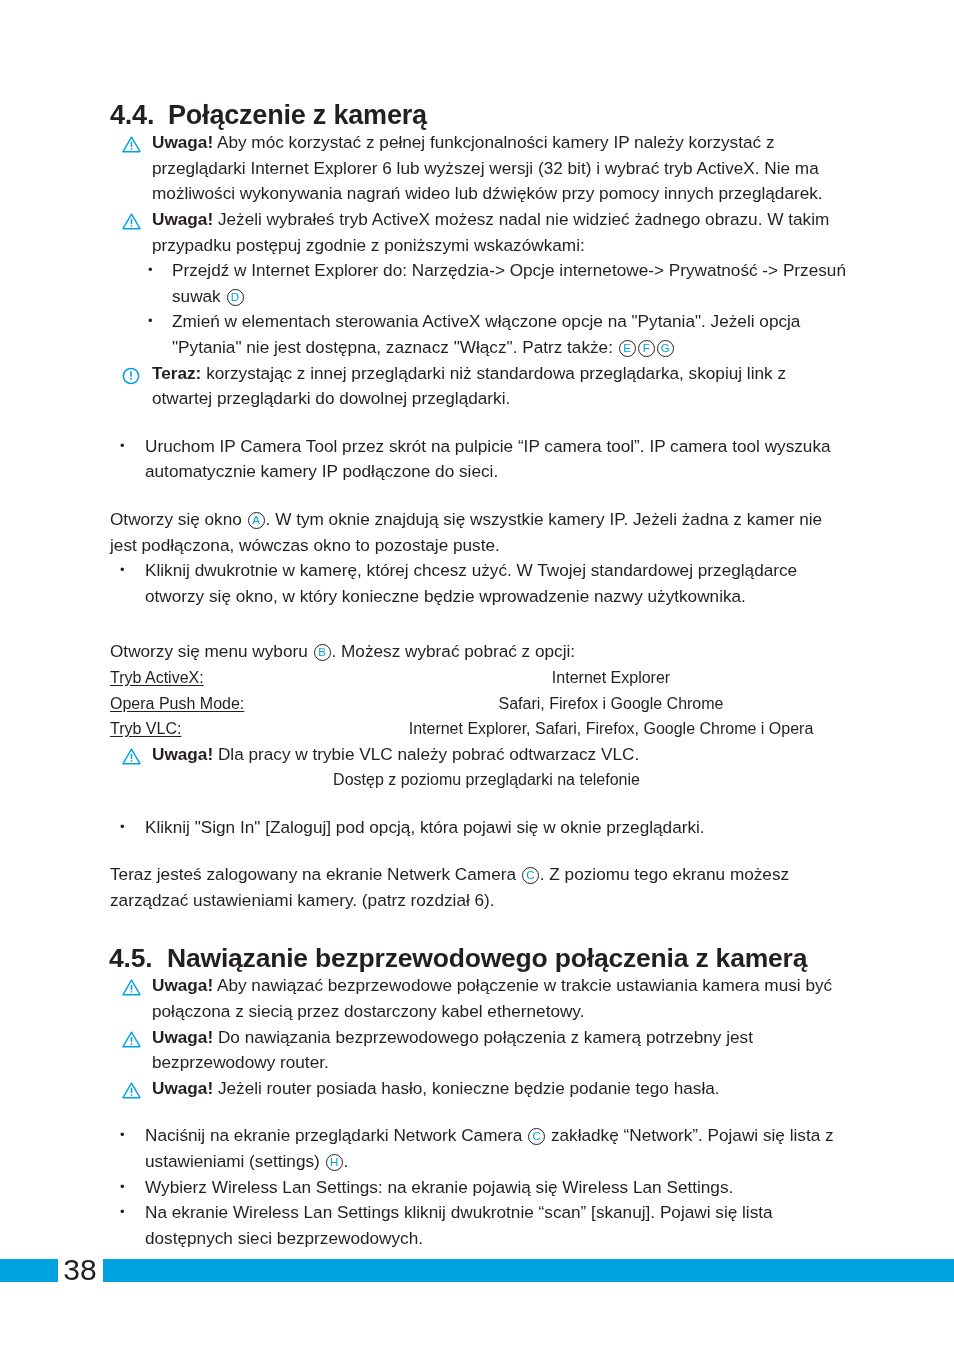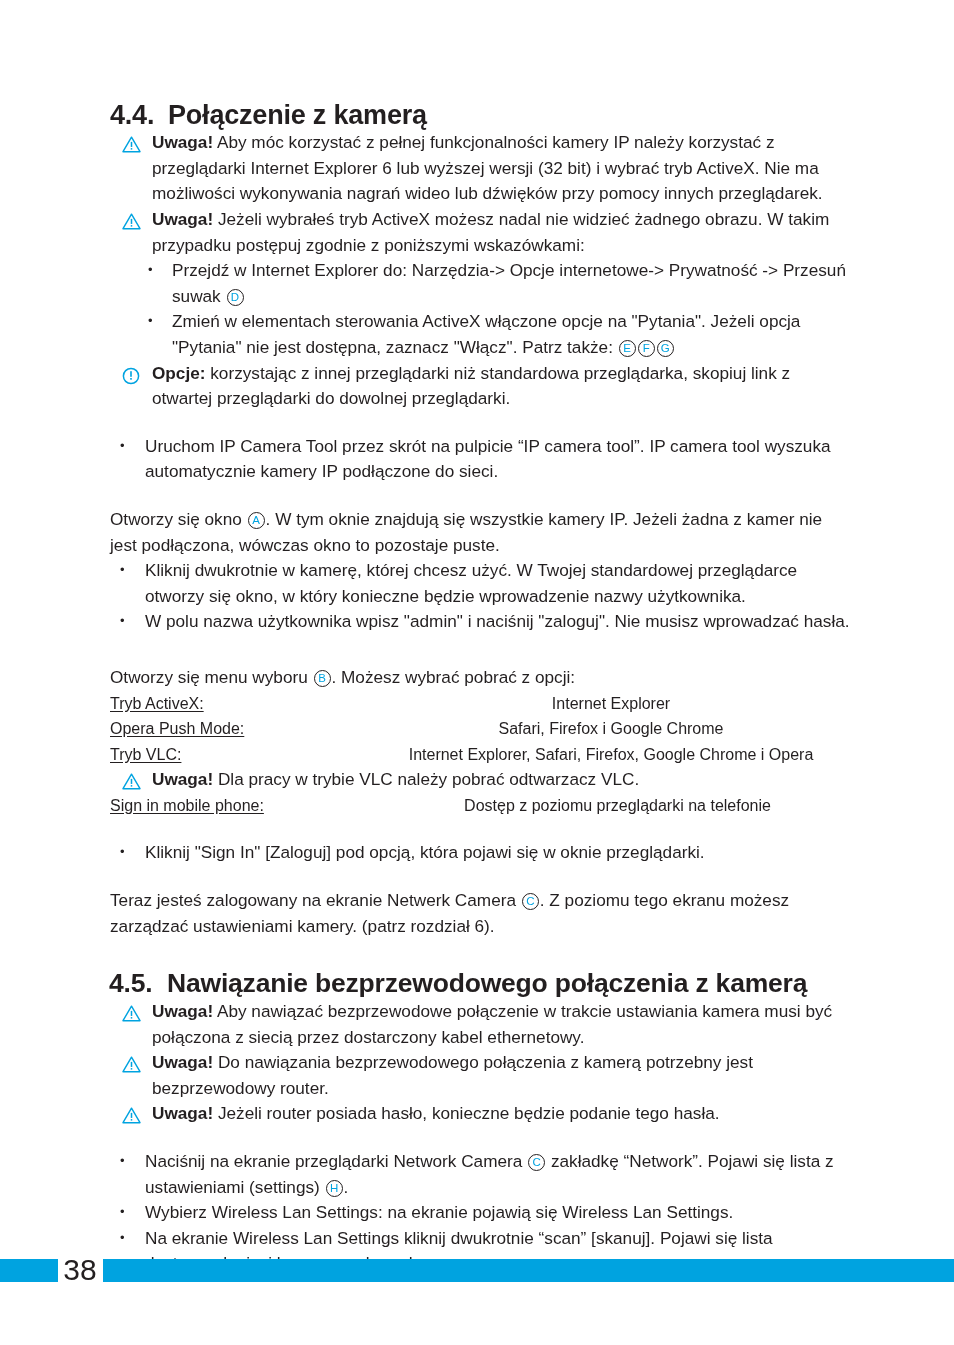--- a/index.html
+++ b/index.html
@@ -220,38 +220,37 @@
     </ul>
 
     <p class="note">
       <span class="ico">
         <svg class="tip-icon" viewBox="0 0 18 18">
             <circle cx="9" cy="9" r="7.6" fill="none" stroke="#00a3e0" stroke-width="1.5"></circle>
             <rect x="8.2" y="4.2" width="1.6" height="5.6" fill="#00a3e0"></rect>
             <rect x="8.2" y="11" width="1.6" height="1.7" fill="#00a3e0"></rect>
           </svg>
       </span>
-      <span class="note-body"><b>Opcje:</b><span> korzystając z innej przeglądarki niż standardowa przeglądarka, skopiuj link z otwartej przeglądarki do dowolnej przeglądarki.</span></span>
+      <span class="note-body"><b>Teraz:</b><span> korzystając z innej przeglądarki niż standardowa przeglądarka, skopiuj link z otwartej przeglądarki do dowolnej przeglądarki.</span></span>
     </p>
 
     <div class="spacer-md"></div>
 
     <ul class="bullets flush">
       <li>Uruchom IP Camera Tool przez skrót na pulpicie “IP camera tool”. IP camera tool wyszuka automatycznie kamery IP podłączone do sieci.</li>
     </ul>
 
     <div class="spacer-md"></div>
 
     <p class="line">
       <span>Otworzy się okno </span><span class="ref">A</span><span>. W tym oknie znajdują się wszystkie kamery IP. Jeżeli żadna z kamer nie jest podłączona, wówczas okno to pozostaje puste.</span>
     </p>
 
     <ul class="bullets flush">
       <li>Kliknij dwukrotnie w kamerę, której chcesz użyć. W Twojej standardowej przeglądarce otworzy się okno, w który konieczne będzie wprowadzenie nazwy użytkownika.</li>
-      <li>W polu nazwa użytkownika wpisz "admin" i naciśnij "zaloguj". Nie musisz wprowadzać hasła.</li>
     </ul>
 
     <div class="spacer-lg"></div>
 
     <p class="line">
       <span>Otworzy się menu wyboru </span><span class="ref">B</span><span>. Możesz wybrać pobrać z opcji:</span>
     </p>
 
     <div class="modes">
       <div class="row">
@@ -274,21 +273,20 @@
             <path d="M10 1.2 L19 16.6 L1 16.6 Z" fill="none" stroke="#00a3e0" stroke-width="1.5" stroke-linejoin="round"></path>
             <rect x="9.2" y="6.2" width="1.6" height="5.4" fill="#00a3e0"></rect>
             <rect x="9.2" y="12.8" width="1.6" height="1.6" fill="#00a3e0"></rect>
           </svg>
       </span>
       <span class="note-body"><b>Uwaga!</b><span> Dla pracy w trybie VLC należy pobrać odtwarzacz VLC.</span></span>
     </p>
 
     <div class="modes">
       <div class="row indent-val">
-        <span class="label">Sign in mobile phone:</span>
         <span class="val">Dostęp z poziomu przeglądarki na telefonie</span>
       </div>
     </div>
 
     <div class="spacer-md"></div>
 
     <ul class="bullets flush">
       <li>Kliknij "Sign In" [Zaloguj] pod opcją, która pojawi się w oknie przeglądarki.</li>
     </ul>
 

